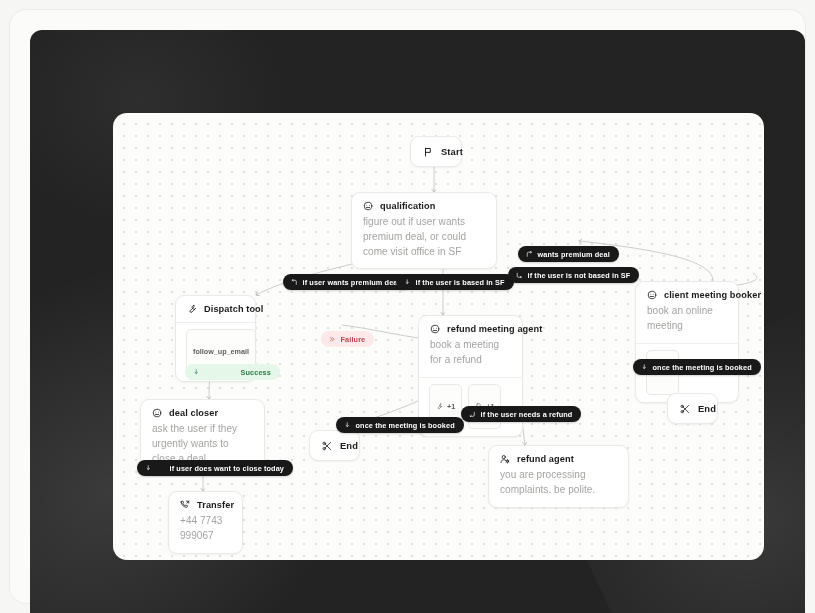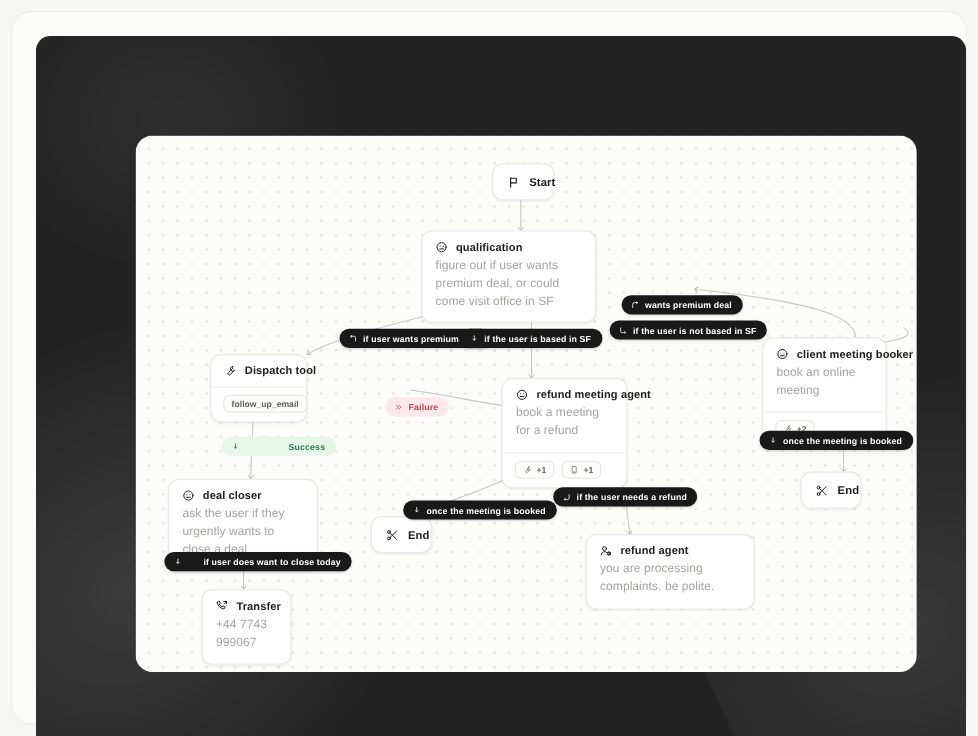--- a/index.html
+++ b/index.html
@@ -78,21 +78,21 @@
   }
   .node-sep{height:1px;background:#efefec;margin:0;}
   .node-foot{
     display:flex;align-items:center;gap:6px;
     padding:6px 10px 7px 10px;
   }
   .chip{
     display:inline-flex;align-items:center;gap:4px;
     border:1px solid #e8e8e5;border-radius:5px;
     background:#fdfdfc;
-    padding:2px 6px;
+    padding:17px 6px;
     font-size:7.2px;color:#6a6a67;font-weight:600;
   }
   .chip-txt{font-size:7.2px;color:#5e5e5b;}
   .simple-node{
     display:flex;align-items:center;gap:8px;
     padding:9px 14px 9px 12px;
   }
   .simple-node .node-title{font-size:9.4px;}
   .icon{display:inline-flex;align-items:center;justify-content:center;flex:0 0 auto;}
   .icon svg{display:block;}
@@ -353,21 +353,21 @@
         <div class="pill" style="left:170px;top:161px;">
           <span class="icon">
             <svg width="6.5" height="6.5" viewBox="0 0 16 16" stroke="#ffffff" stroke-width="1.7" fill="none" stroke-linecap="round" stroke-linejoin="round">
               <path d="M13 13 L13 6 a3 3 0 0 0-3-3 H3"></path>
                 <path d="M5.5 0.6 L2.6 3 L5.5 5.4"></path>
             </svg>
           </span>
           <span>if user wants premium deal</span>
         </div>
 
-        <div class="pill" style="left:271px;top:161px;">
+        <div class="pill" style="left:283px;top:161px;">
           <span class="icon">
             <svg width="6.5" height="6.5" viewBox="0 0 16 16" stroke="#ffffff" stroke-width="1.7" fill="none" stroke-linecap="round" stroke-linejoin="round">
               <path d="M8 2 L8 11"></path>
                 <path d="M5.1 8.3 L8 11.2 L10.9 8.3"></path>
             </svg>
           </span>
           <span>if the user is based in SF</span>
         </div>
 
         <div class="pill" style="left:395px;top:154px;">

